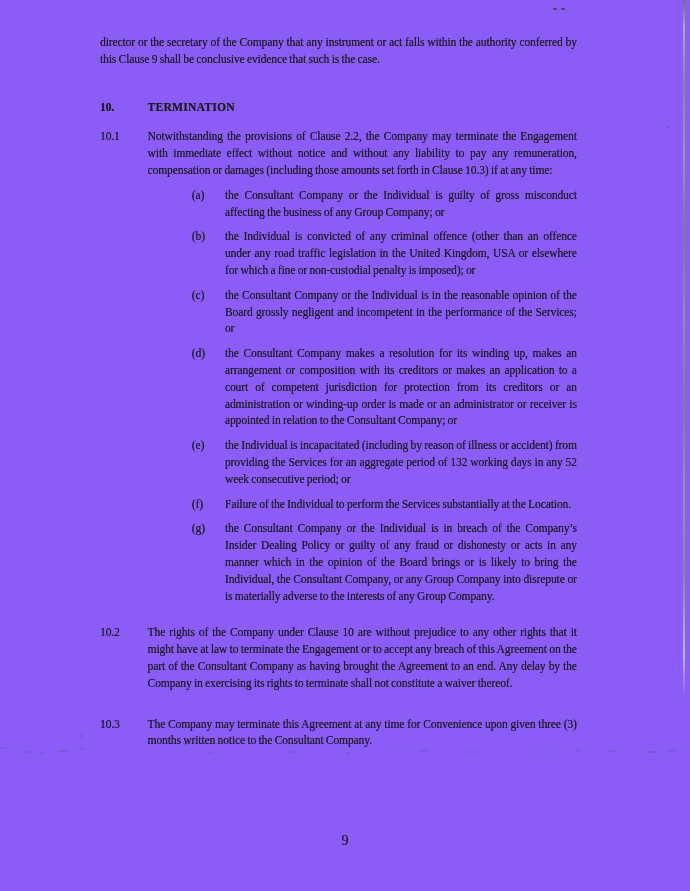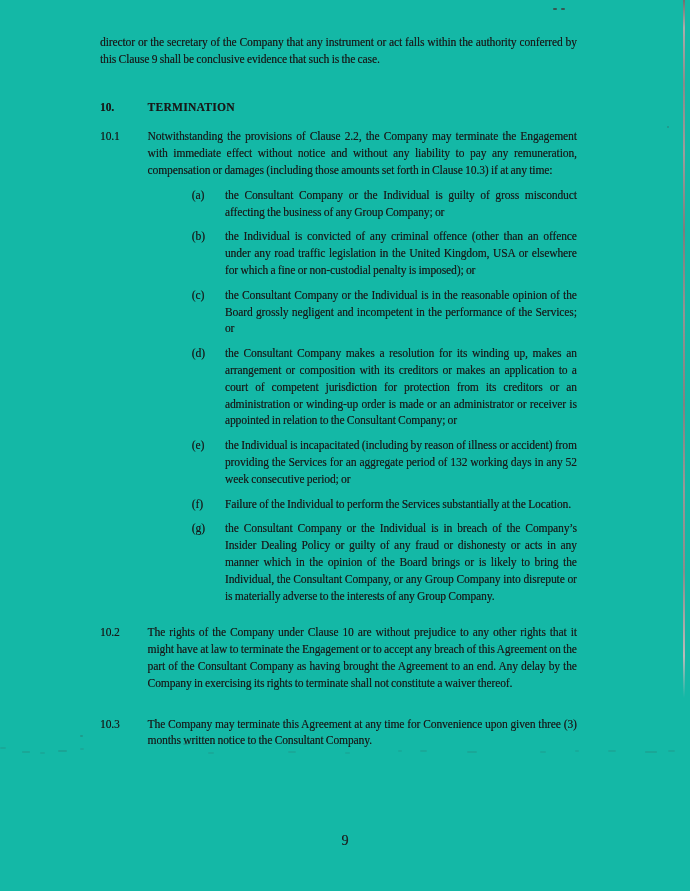--- a/index.html
+++ b/index.html
@@ -4,21 +4,21 @@
 <style>
   html, body { margin:0; padding:0; }
   body {
     width:690px; height:891px;
     background:#ffffff;
     font-family:"Liberation Serif","DejaVu Serif",serif;
   }
   .page {
     position:relative;
     width:690px; height:891px;
-    background:#14b8a6;
+    background:#8b5cf6;
     overflow:hidden;
     color:#181818;
   }
   .content {
     position:absolute;
     left:100px; top:34px;
     width:561px;
     transform:scaleX(0.85);
     transform-origin:0 0;
     font-size:13.5px;

